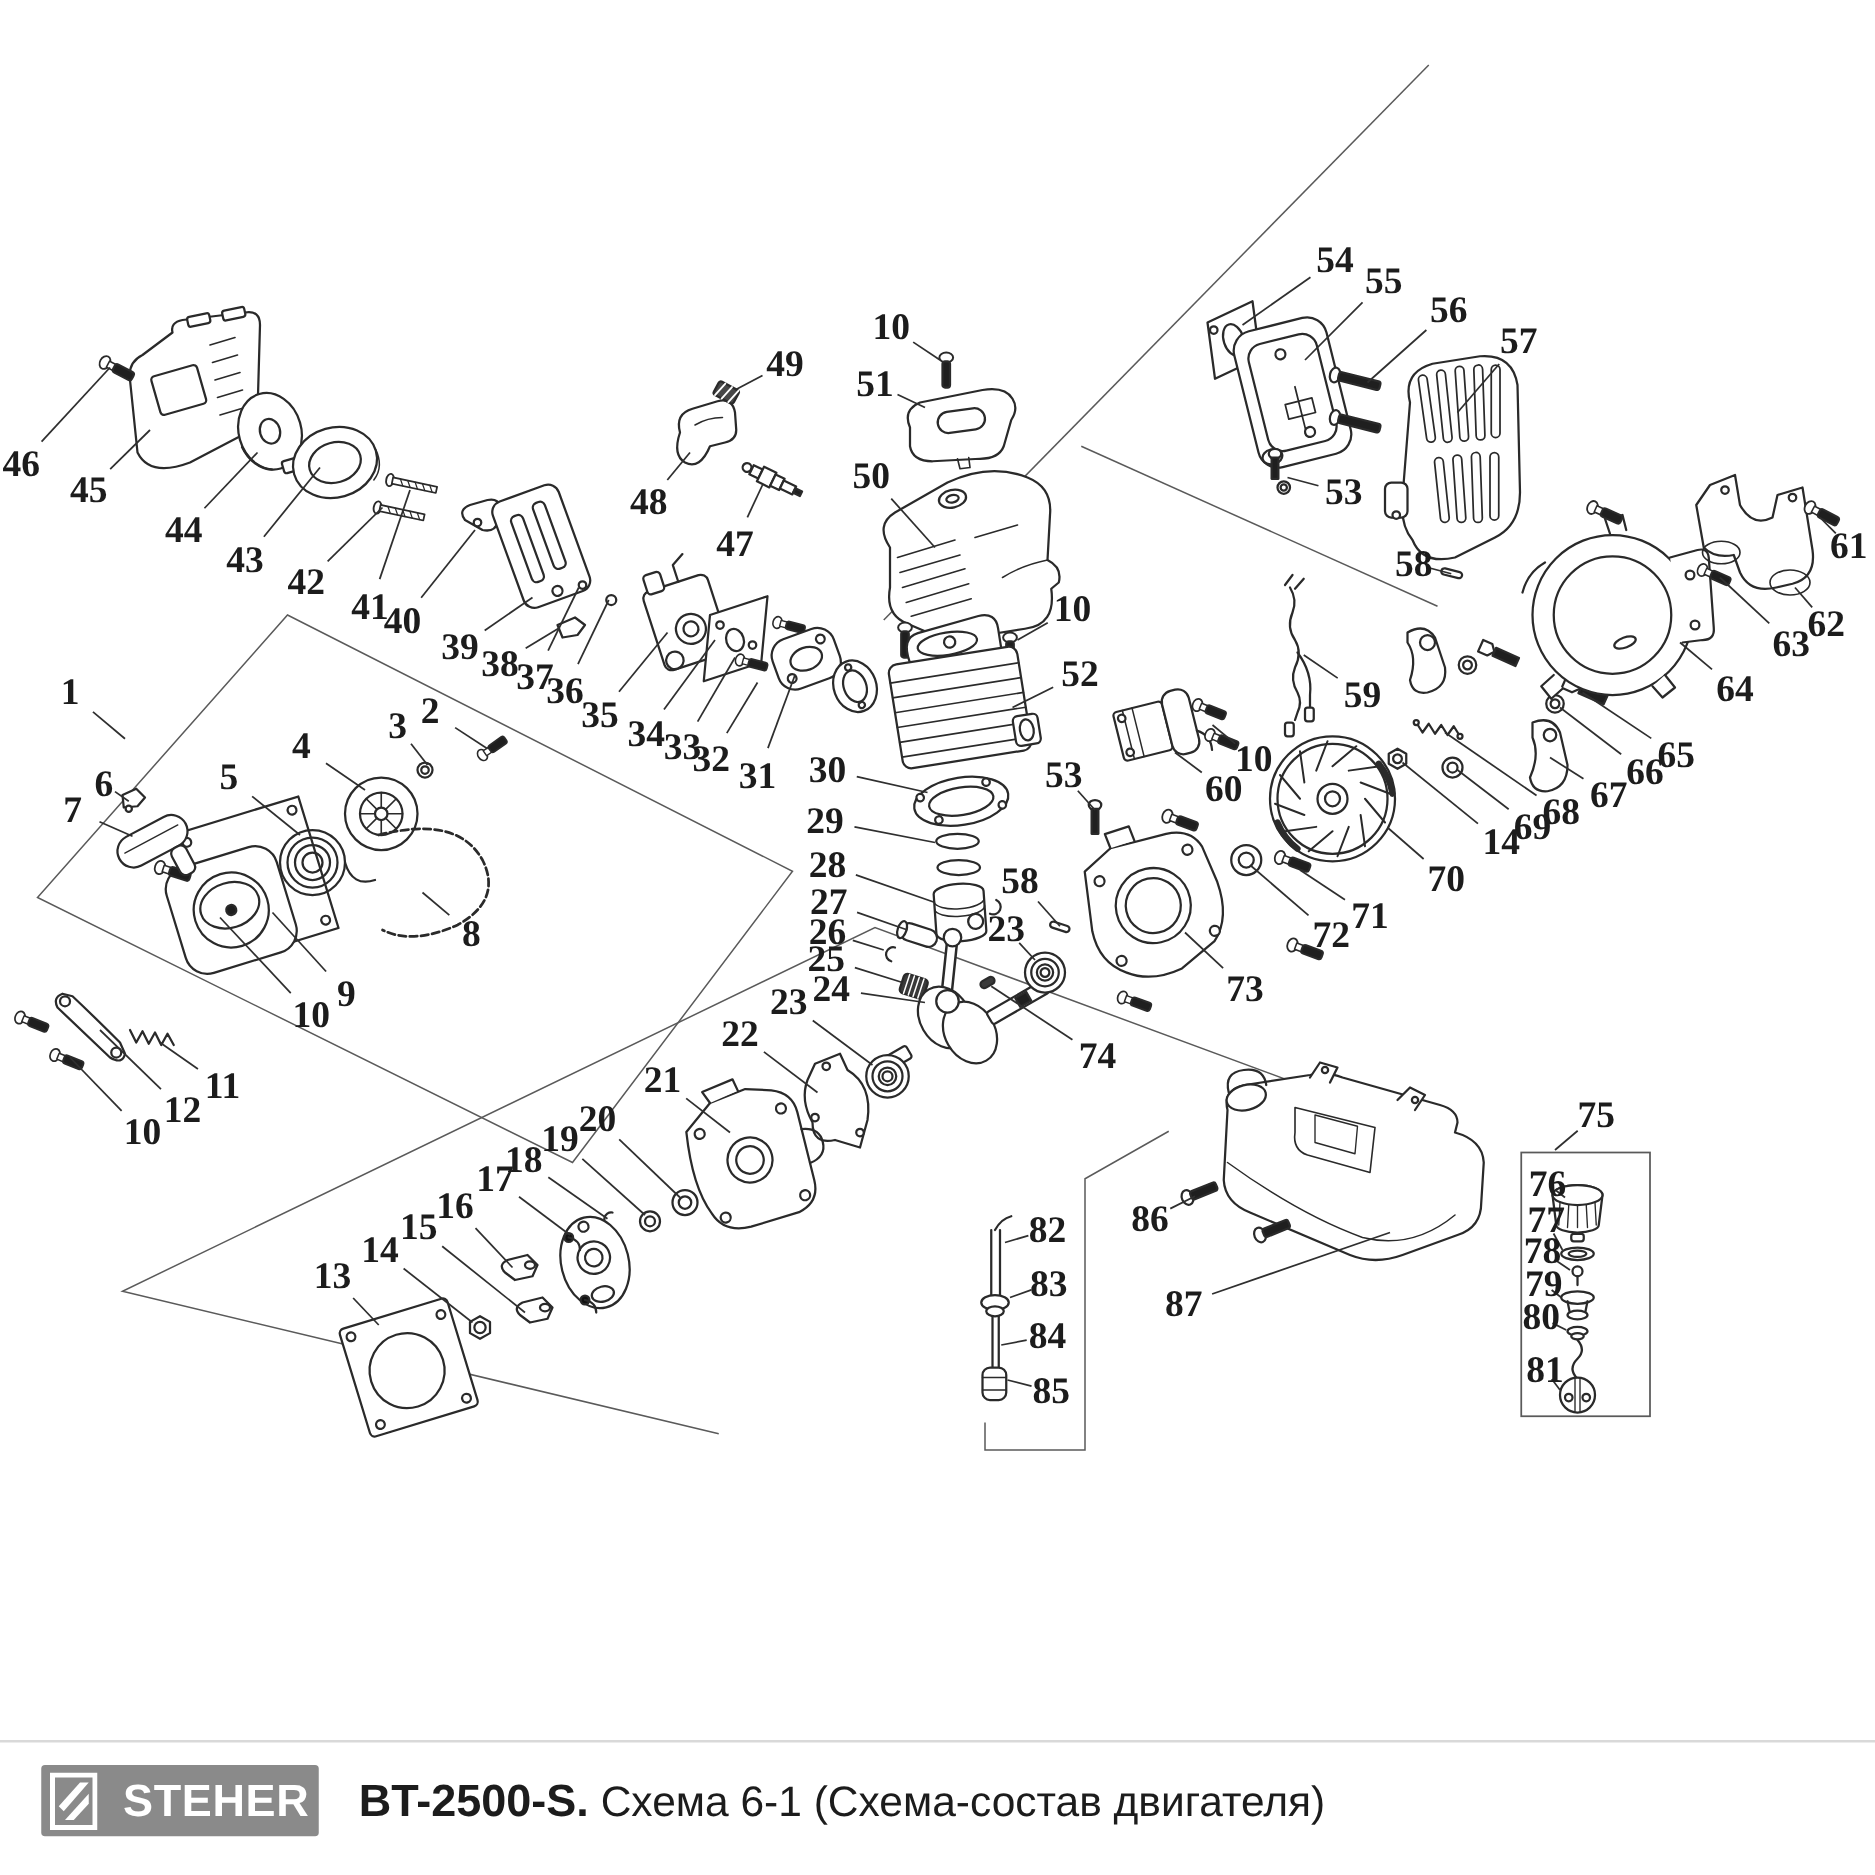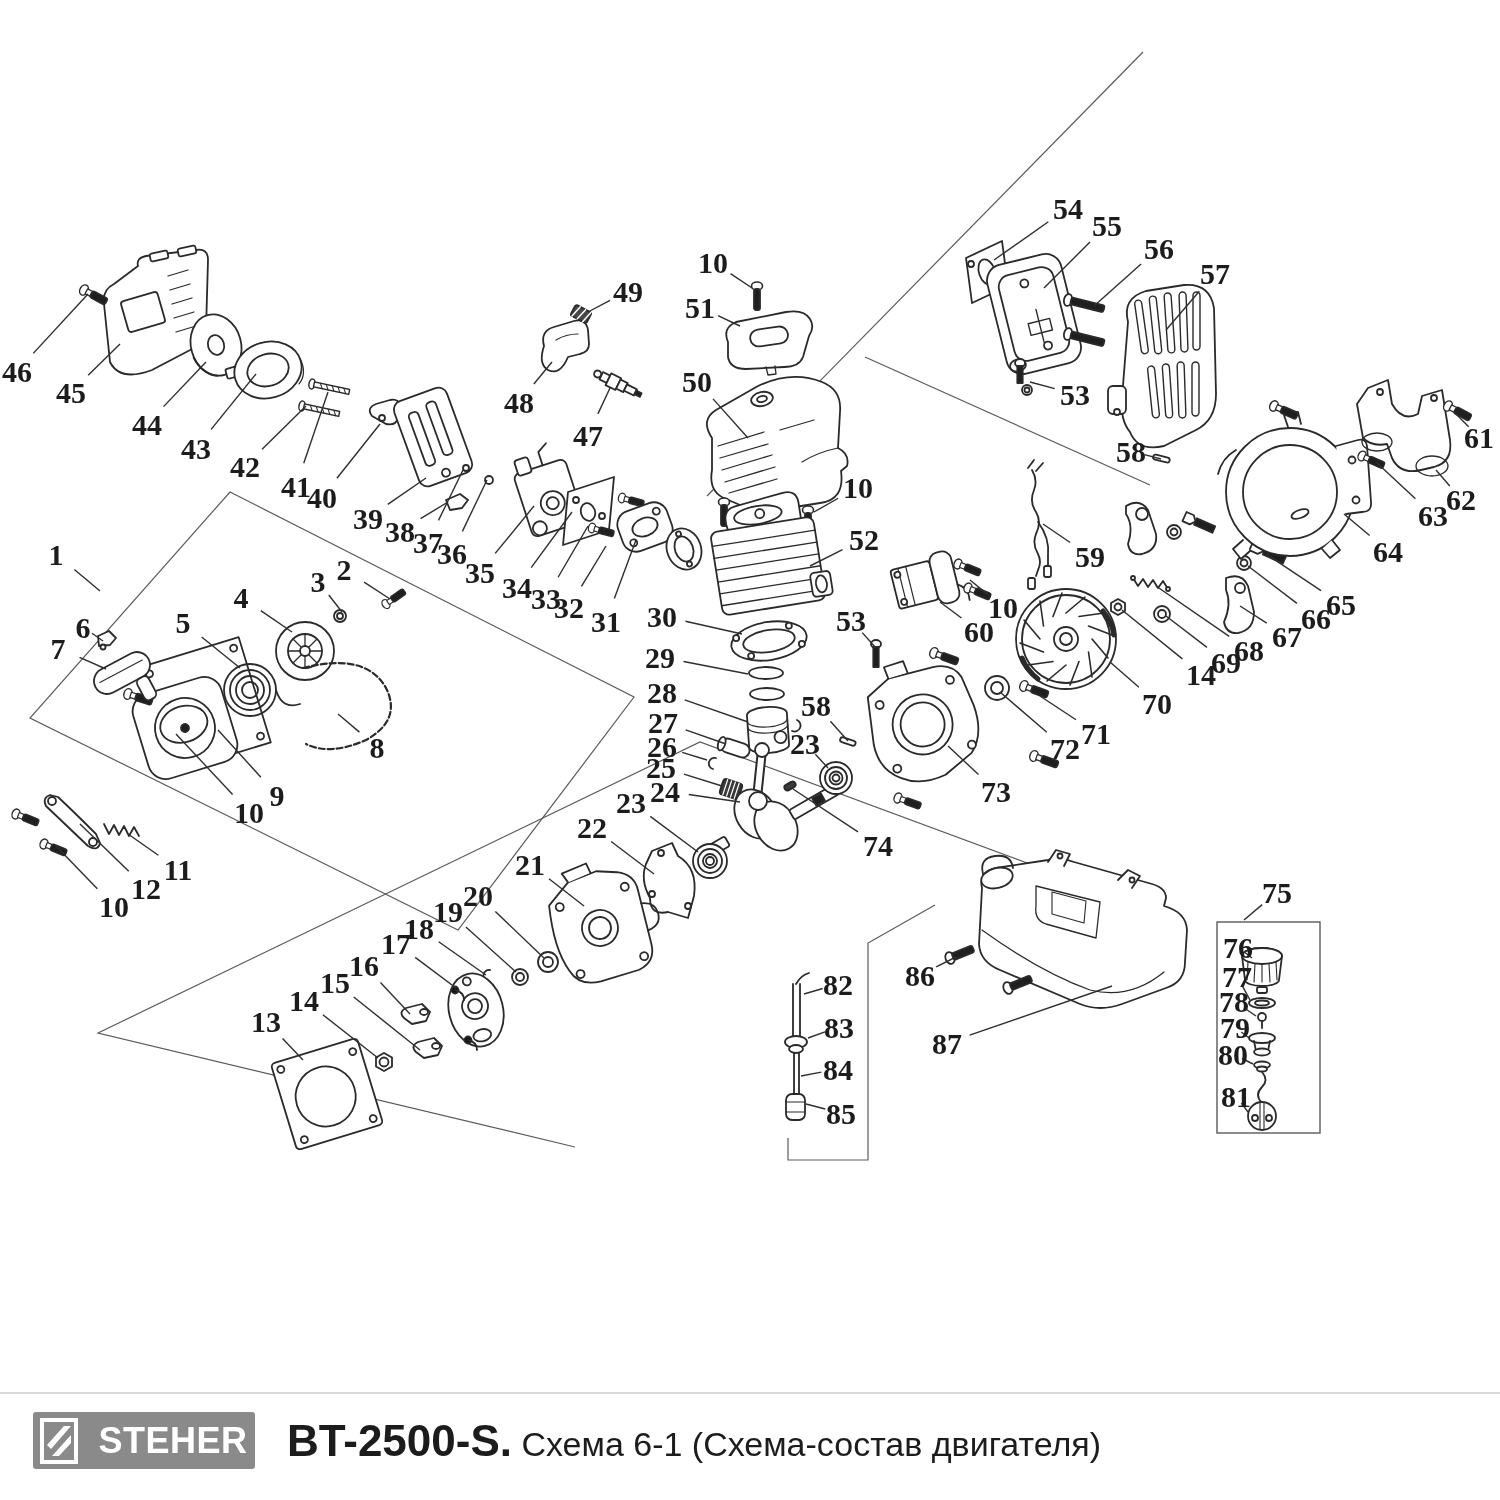--- a/index.html
+++ b/index.html
@@ -8,21 +8,21 @@
   #diagram{position:absolute;left:0;top:0;}
   .lbl{font-family:"Liberation Serif",serif;font-size:30px;font-weight:600;fill:#1c1c1c;}
   #footer{position:absolute;left:0;top:1390px;width:1500px;height:110px;}
   #footer-rule{position:absolute;left:0;top:2px;width:1500px;height:2px;background:#d9d9d9;}
   #footer-row{position:absolute;left:33px;top:22px;display:flex;align-items:center;gap:32px;}
   #brand-box{width:222px;height:57px;border-radius:3px;display:flex;align-items:center;
              justify-content:center;gap:20px;}
   #brand-text{color:#ffffff;font-weight:700;font-size:36px;letter-spacing:0.5px;
               font-family:"Liberation Sans",sans-serif;}
   #title-line{font-size:34px;color:#1c1c1c;white-space:nowrap;}
-  #title-line .model{font-weight:700;font-size:44px;}
+  #title-line .model{font-weight:700;font-size:36px;}
   #title-line .subtitle{font-weight:400;}
 </style>
 </head>
 <body>
 
 <div id="page">
 
 <svg id="diagram" width="1500" height="1390" viewBox="0 0 1500 1390">
   <defs>
     <g id="dscrew">

